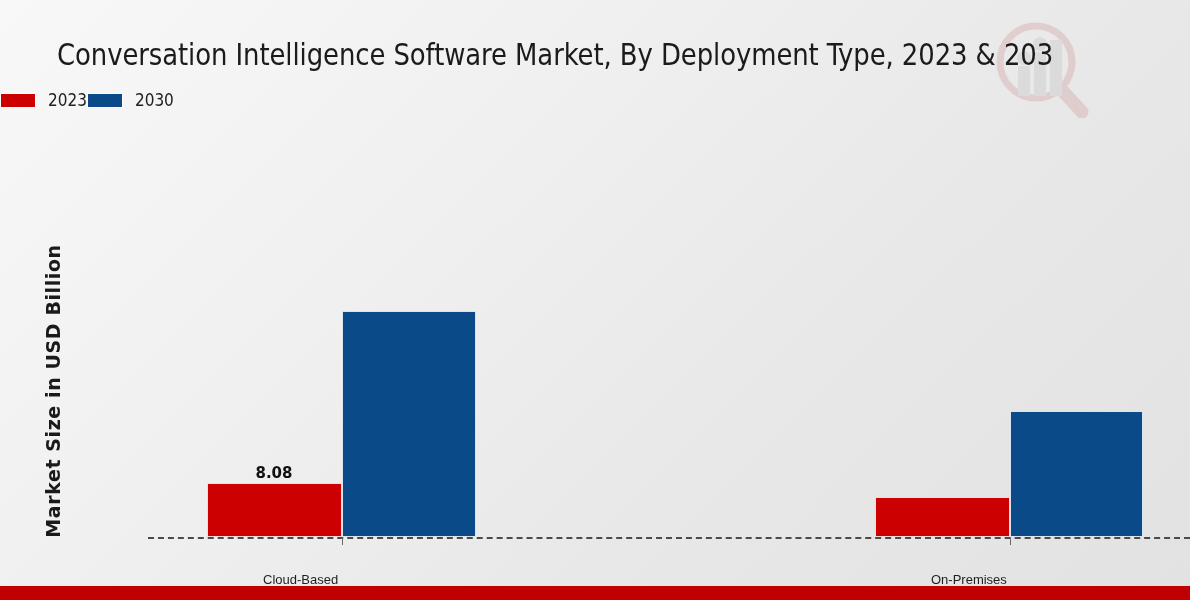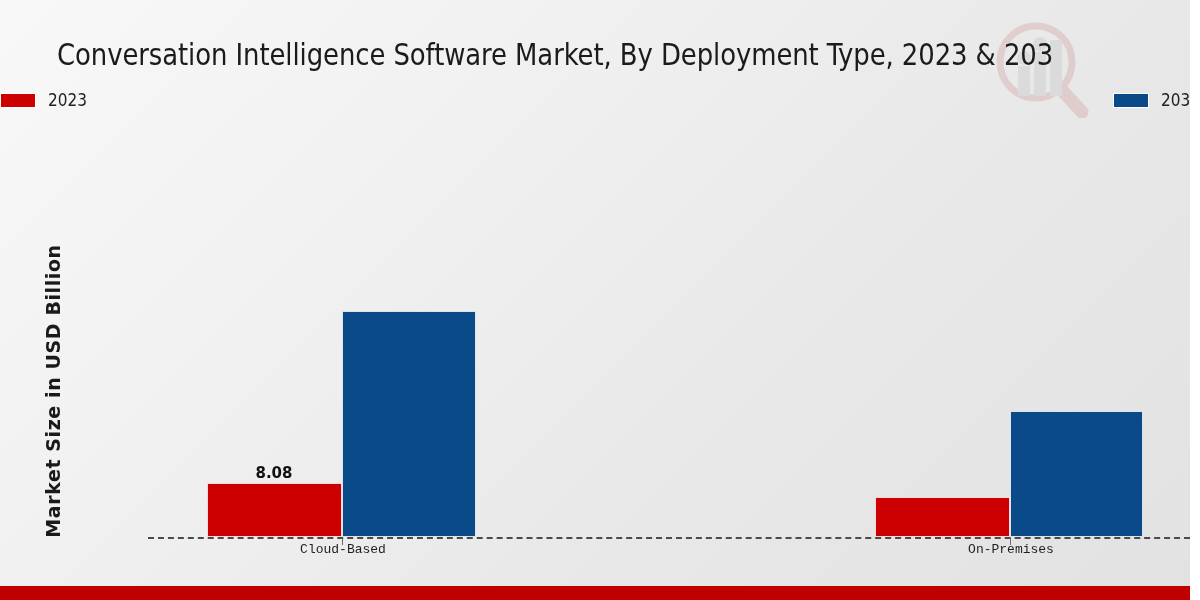--- a/index.html
+++ b/index.html
@@ -47,21 +47,21 @@
     transform-origin: left center;
   }
 
   
   #legend {
     position: absolute;
     left: 0;
     top: 90px;
     width: 1200px;
     display: flex;
-    justify-content: space-between;
+    justify-content: flex-start;
     align-items: center;
   }
   .legend-item {
     display: flex;
     align-items: center;
     gap: 12px;
   }
   .legend-swatch {
     width: 36px;
     height: 15px;
@@ -124,26 +124,25 @@
   .x-tick {
     position: absolute;
     width: 0;
     height: 7px;
     border-left: 1px solid #6a6a6a;
     top: 538px;
   }
 
   .x-label {
     position: absolute;
-    top: 542px;
+    top: 572px;
     font-size: 13px;
     color: #1f1f1f;
-    text-align: center;
     white-space: nowrap;
-    font-family: Liberation Mono, monospace;
+    font-family: Liberation Sans, sans-serif;
   }
 
   
   #footer-bar {
     position: absolute;
     left: 0;
     top: 586px;
     width: 1200px;
     height: 14px;
   }

